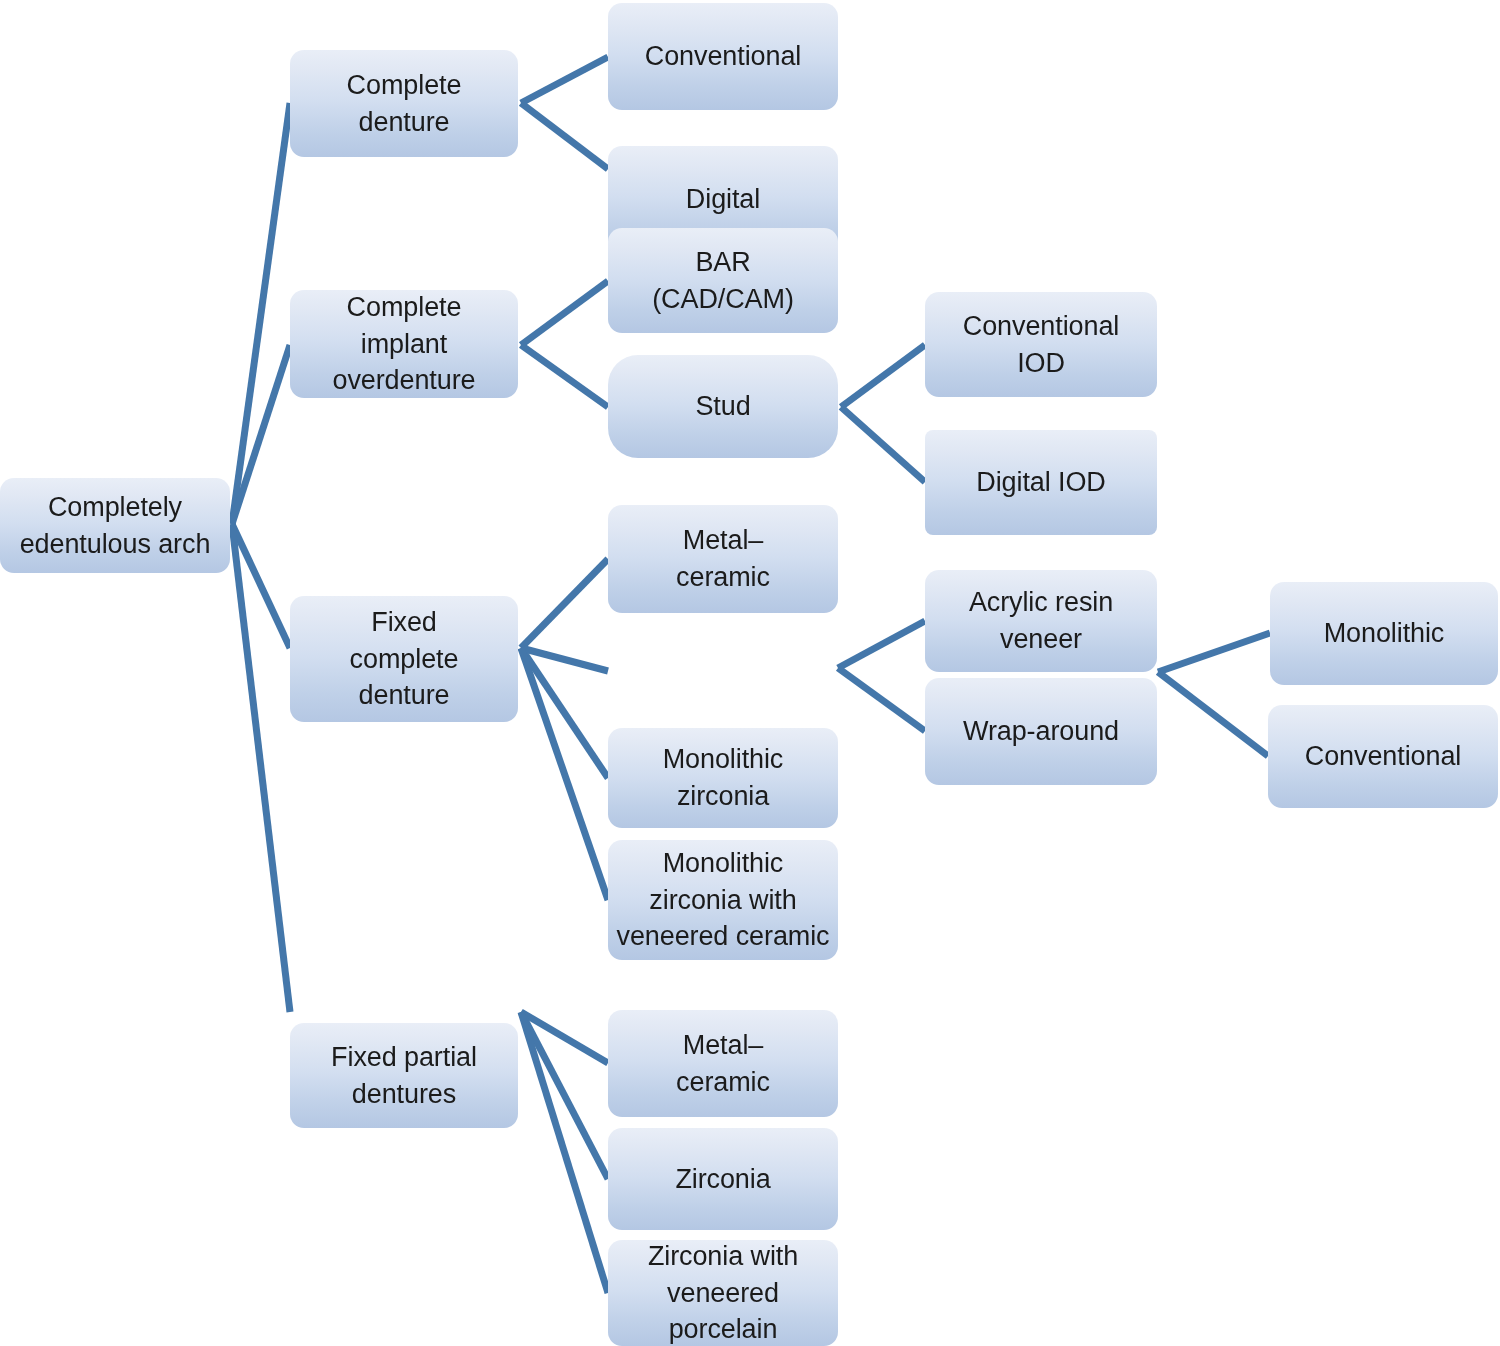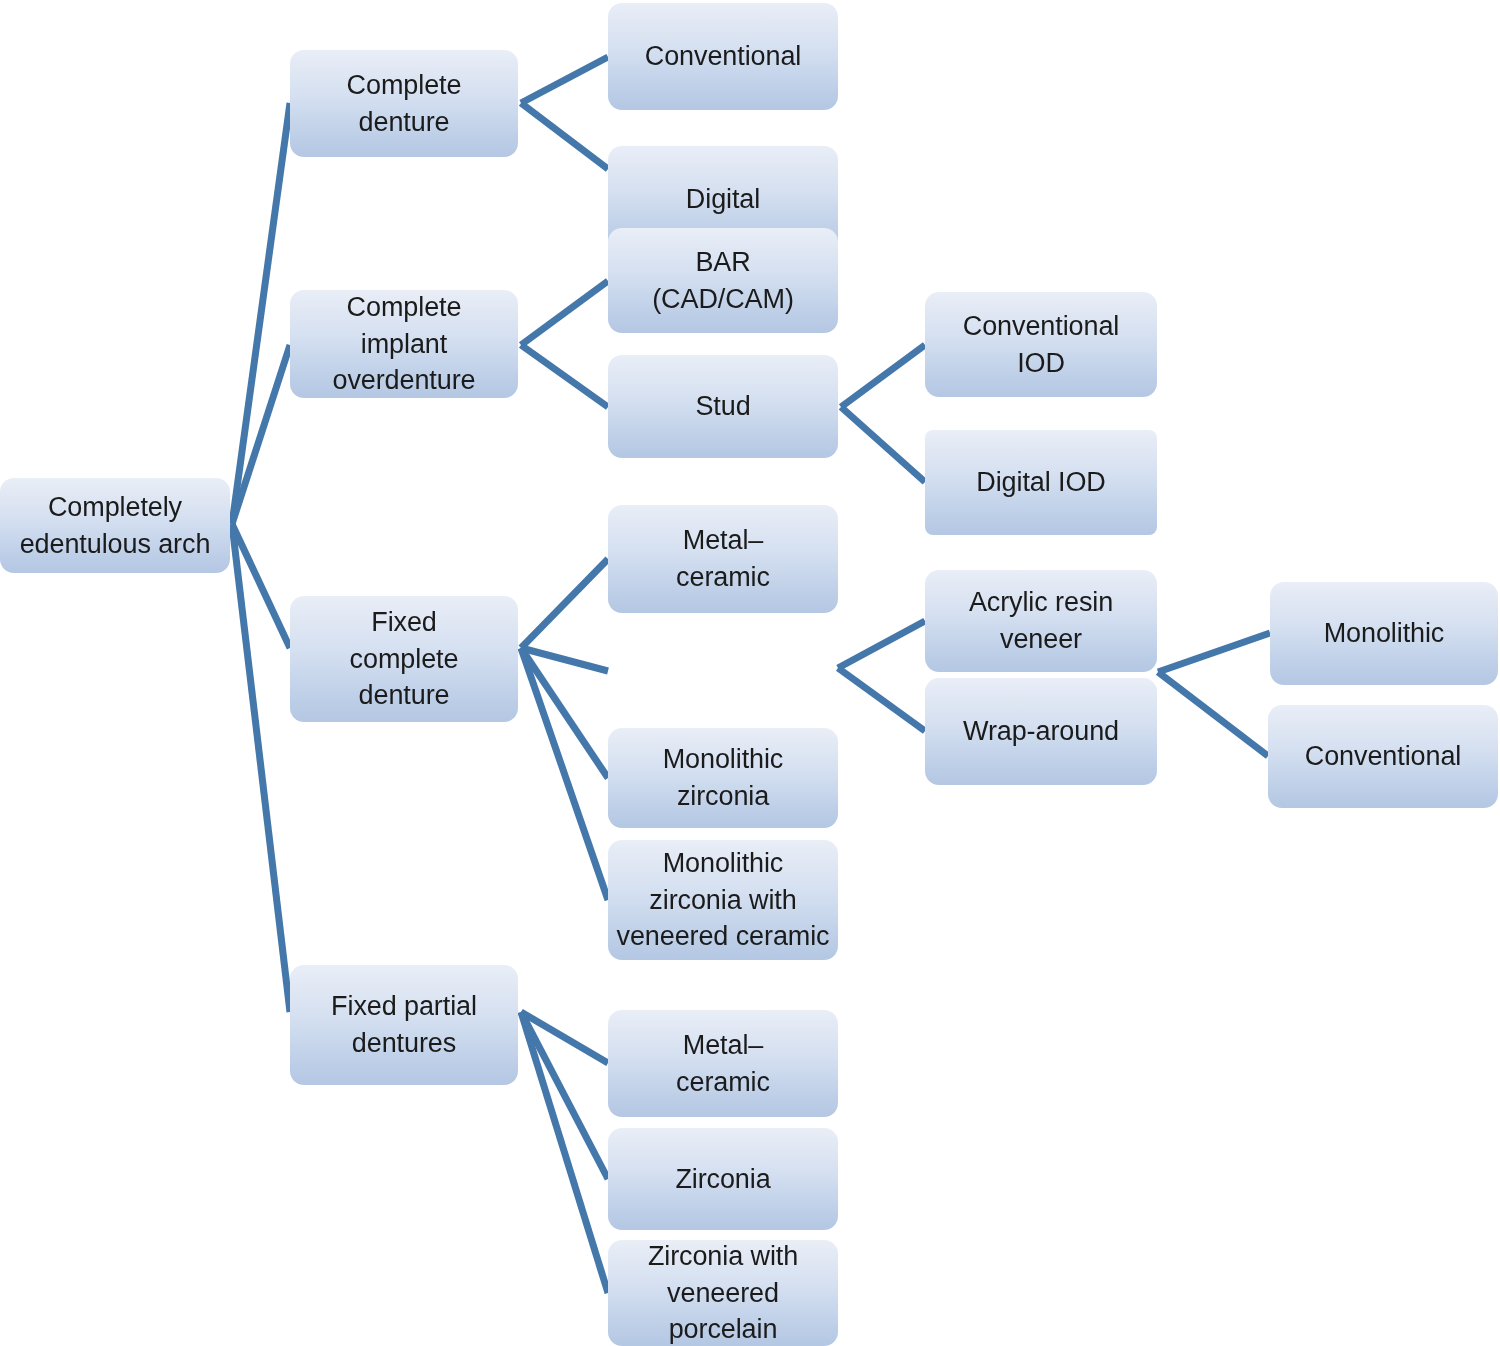--- a/index.html
+++ b/index.html
@@ -97,21 +97,21 @@
     </div>
     <div class="node" style="left: 290px; top: 290px; width: 228px; height: 108px;">
       <span class="label">Complete
 implant
 overdenture</span>
     </div>
     <div class="node" style="left: 608px; top: 228px; width: 230px; height: 105px;">
       <span class="label">BAR
 (CAD/CAM)</span>
     </div>
-    <div class="node" style="left: 608px; top: 355px; width: 230px; height: 103px;">
+    <div class="node" style="left: 608px; top: 355px; width: 230px; height: 103px; border-radius: 30px;">
       <span class="label">Stud</span>
     </div>
     <div class="node" style="left: 925px; top: 292px; width: 232px; height: 105px;">
       <span class="label">Conventional
 IOD</span>
     </div>
     <div class="node" style="left: 925px; top: 430px; width: 232px; height: 105px; border-radius: 8px;">
       <span class="label">Digital IOD</span>
     </div>
     <div class="node" style="left: 290px; top: 596px; width: 228px; height: 126px;">
@@ -138,21 +138,21 @@
     </div>
     <div class="node" style="left: 925px; top: 678px; width: 232px; height: 107px;">
       <span class="label">Wrap-around</span>
     </div>
     <div class="node" style="left: 1270px; top: 582px; width: 228px; height: 103px;">
       <span class="label">Monolithic</span>
     </div>
     <div class="node" style="left: 1268px; top: 705px; width: 230px; height: 103px;">
       <span class="label">Conventional</span>
     </div>
-    <div class="node" style="left: 290px; top: 965px; width: 228px; height: 120px;">
+    <div class="node" style="left: 290px; top: 1023px; width: 228px; height: 105px;">
       <span class="label">Fixed partial
 dentures</span>
     </div>
     <div class="node" style="left: 608px; top: 1010px; width: 230px; height: 107px;">
       <span class="label">Metal–
 ceramic</span>
     </div>
     <div class="node" style="left: 608px; top: 1128px; width: 230px; height: 102px;">
       <span class="label">Zirconia</span>
     </div>

